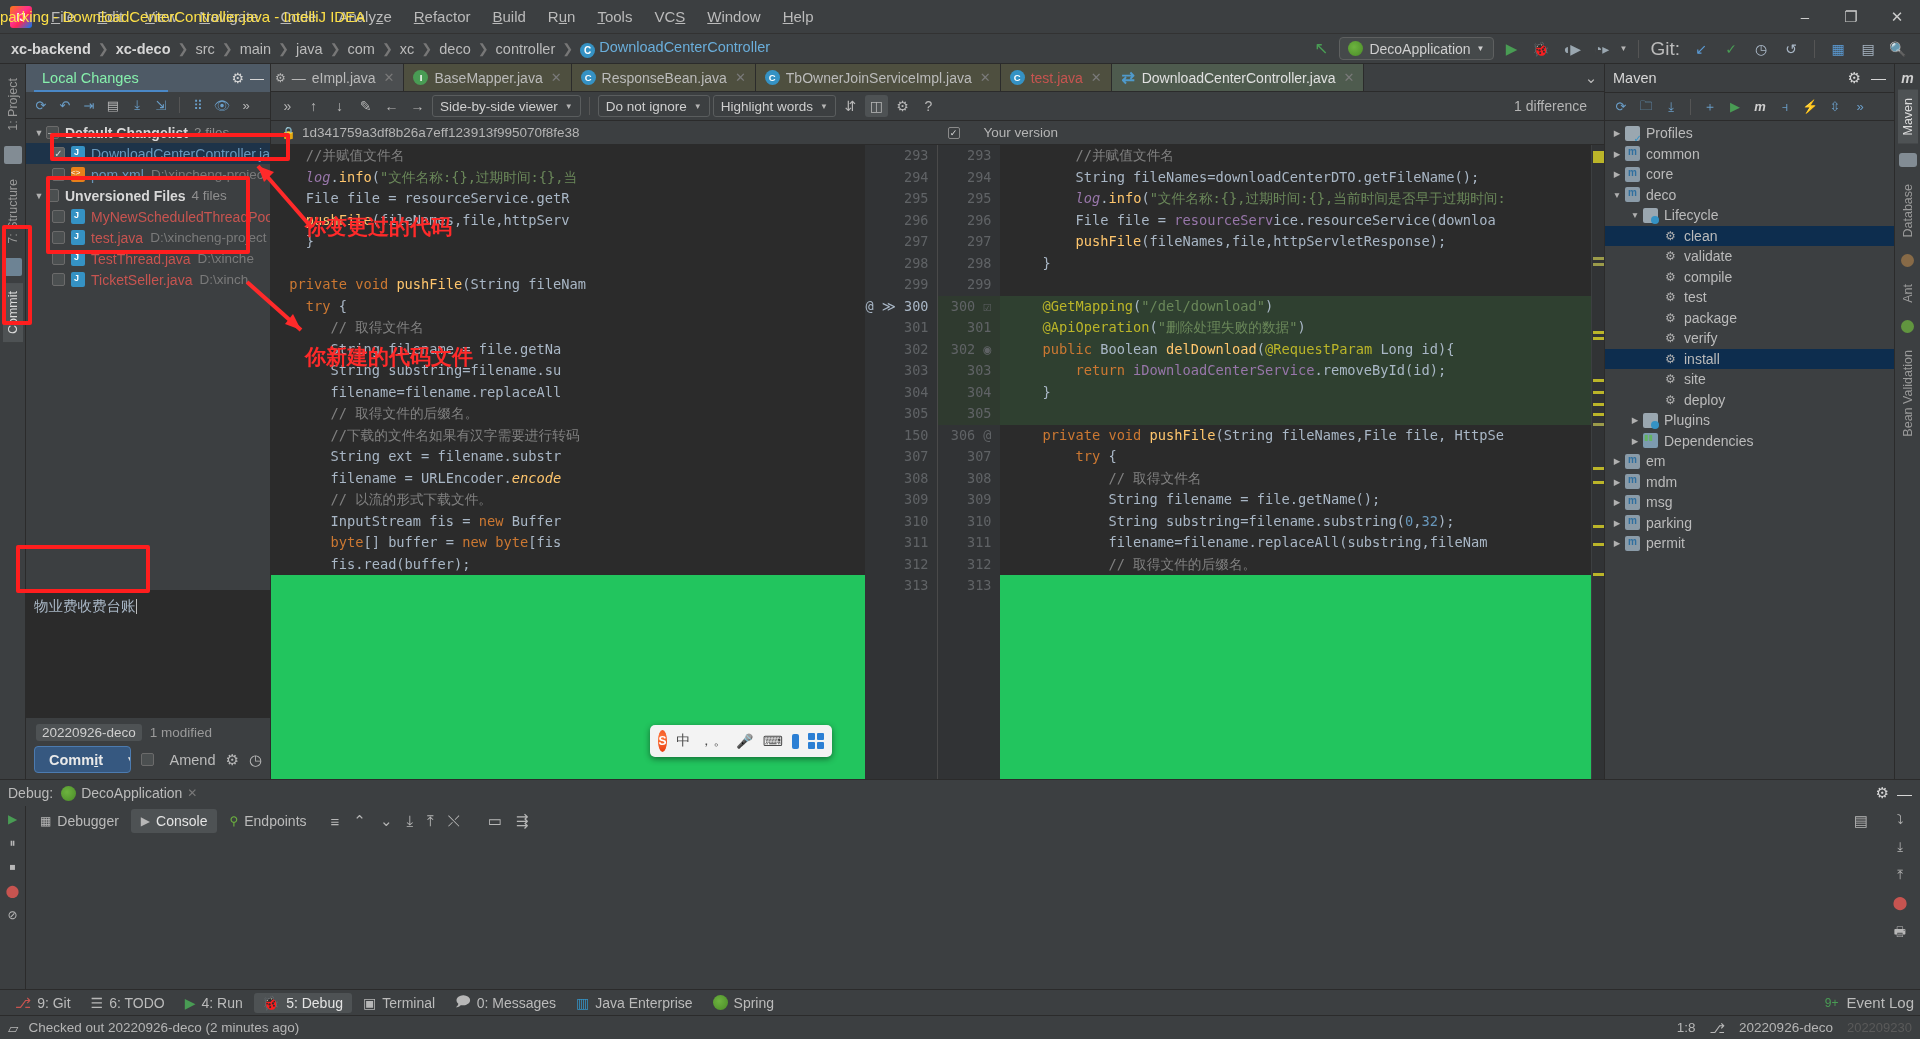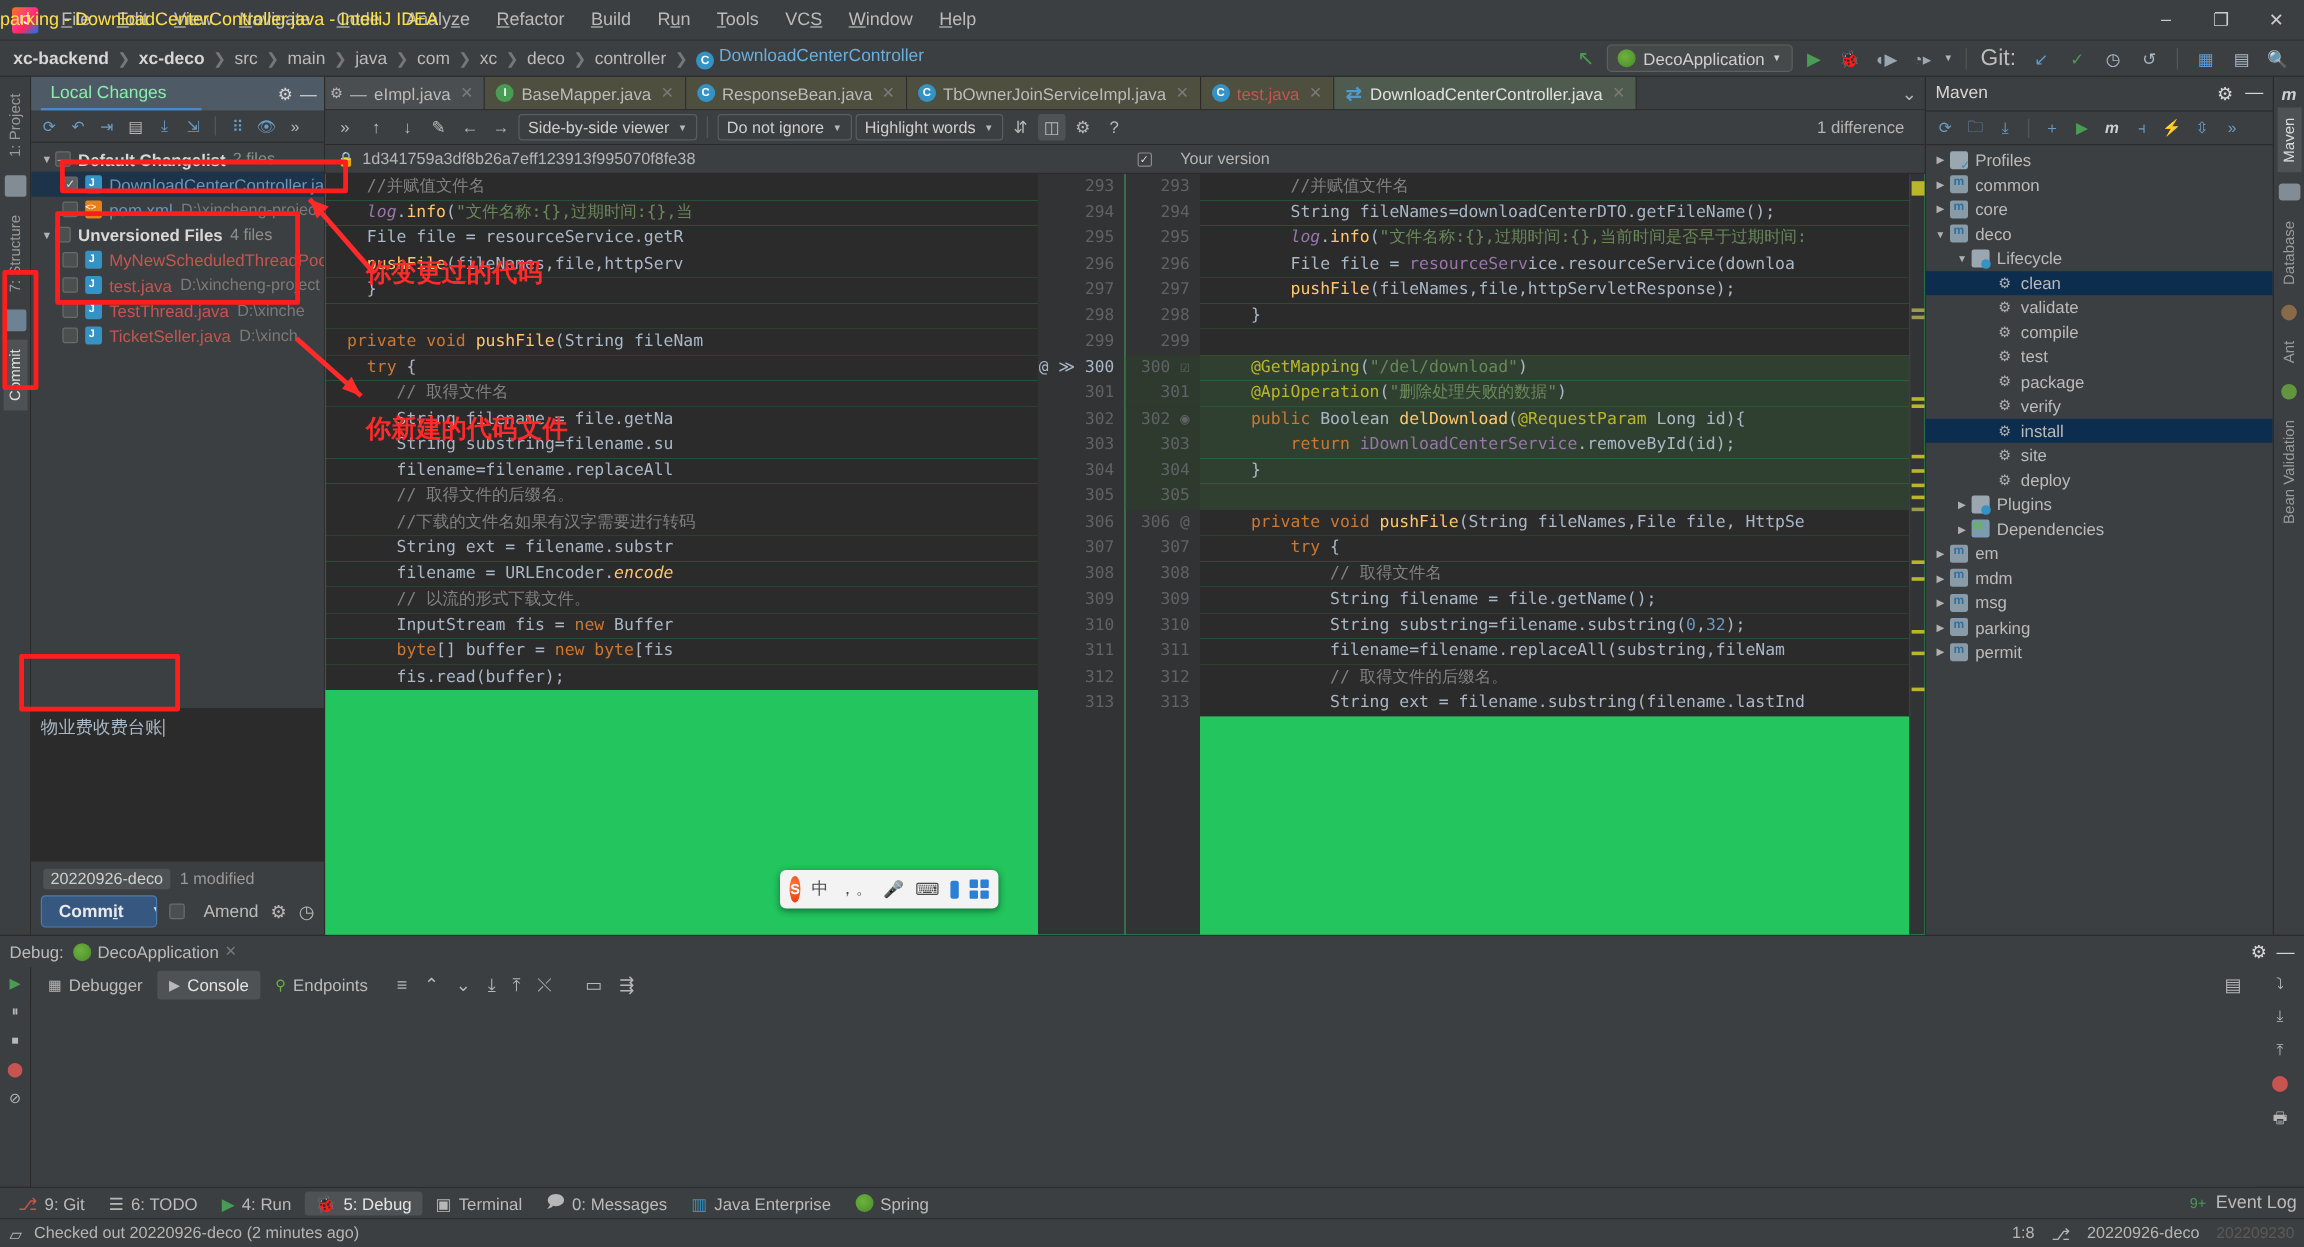--- a/index.html
+++ b/index.html
@@ -600,21 +600,21 @@
             <div class="gl">296</div>
             <div class="gl">297</div>
             <div class="gl">298</div>
             <div class="gl">299</div>
             <div class="gl" style="color:#a9b7c6">@ ≫ 300</div>
             <div class="gl">301</div>
             <div class="gl">302</div>
             <div class="gl">303</div>
             <div class="gl">304</div>
             <div class="gl">305</div>
-            <div class="gl">306</div>
+            <div class="gl">150</div>
             <div class="gl">307</div>
             <div class="gl">308</div>
             <div class="gl">309</div>
             <div class="gl">310</div>
             <div class="gl">311</div>
             <div class="gl">312</div>
             <div class="gl">313</div>
           </div>
         </div>
 
@@ -656,21 +656,20 @@
             <div class="cl green"><span class="kw">        return </span><span class="fld">iDownloadCenterService</span><span class="cls">.removeById(id);</span></div>
             <div class="cl green"><span class="cls">    }</span></div>
             <div class="cl green"> </div>
             <div class="cl dark"><span class="kw">    private void </span><span class="mth">pushFile</span><span class="cls">(String fileNames,File file, HttpSe</span></div>
             <div class="cl dark"><span class="kw">        try </span><span class="cls">{</span></div>
             <div class="cl dark"><span class="cmt">            // 取得文件名</span></div>
             <div class="cl dark"><span class="cls">            String </span><span class="id u">filename</span><span class="cls"> = file.getName();</span></div>
             <div class="cl dark"><span class="cls">            String substring=</span><span class="id u">filename</span><span class="cls">.substring(</span><span class="num">0</span><span class="cls">,</span><span class="num">32</span><span class="cls">);</span></div>
             <div class="cl dark"><span class="id u">            filename</span><span class="cls">=</span><span class="id u">filename</span><span class="cls">.replaceAll(substring,fileNam</span></div>
             <div class="cl dark"><span class="cmt">            // 取得文件的后缀名。</span></div>
-            <div class="cl dark"><span class="cls">            String ext = </span><span class="id u">filename</span><span class="cls">.substring(</span><span class="id u">filename</span><span class="cls">.lastInd</span></div>
           </div>
           <div class="markerbar">
             <div class="mk y" style="top:6px;height:12px;width:11px"></div>
             <div class="mk g" style="top:112px"></div>
             <div class="mk g" style="top:118px"></div>
             <div class="mk y" style="top:186px"></div>
             <div class="mk y" style="top:192px"></div>
             <div class="mk y" style="top:234px"></div>
             <div class="mk y" style="top:246px"></div>
             <div class="mk y" style="top:258px"></div>

